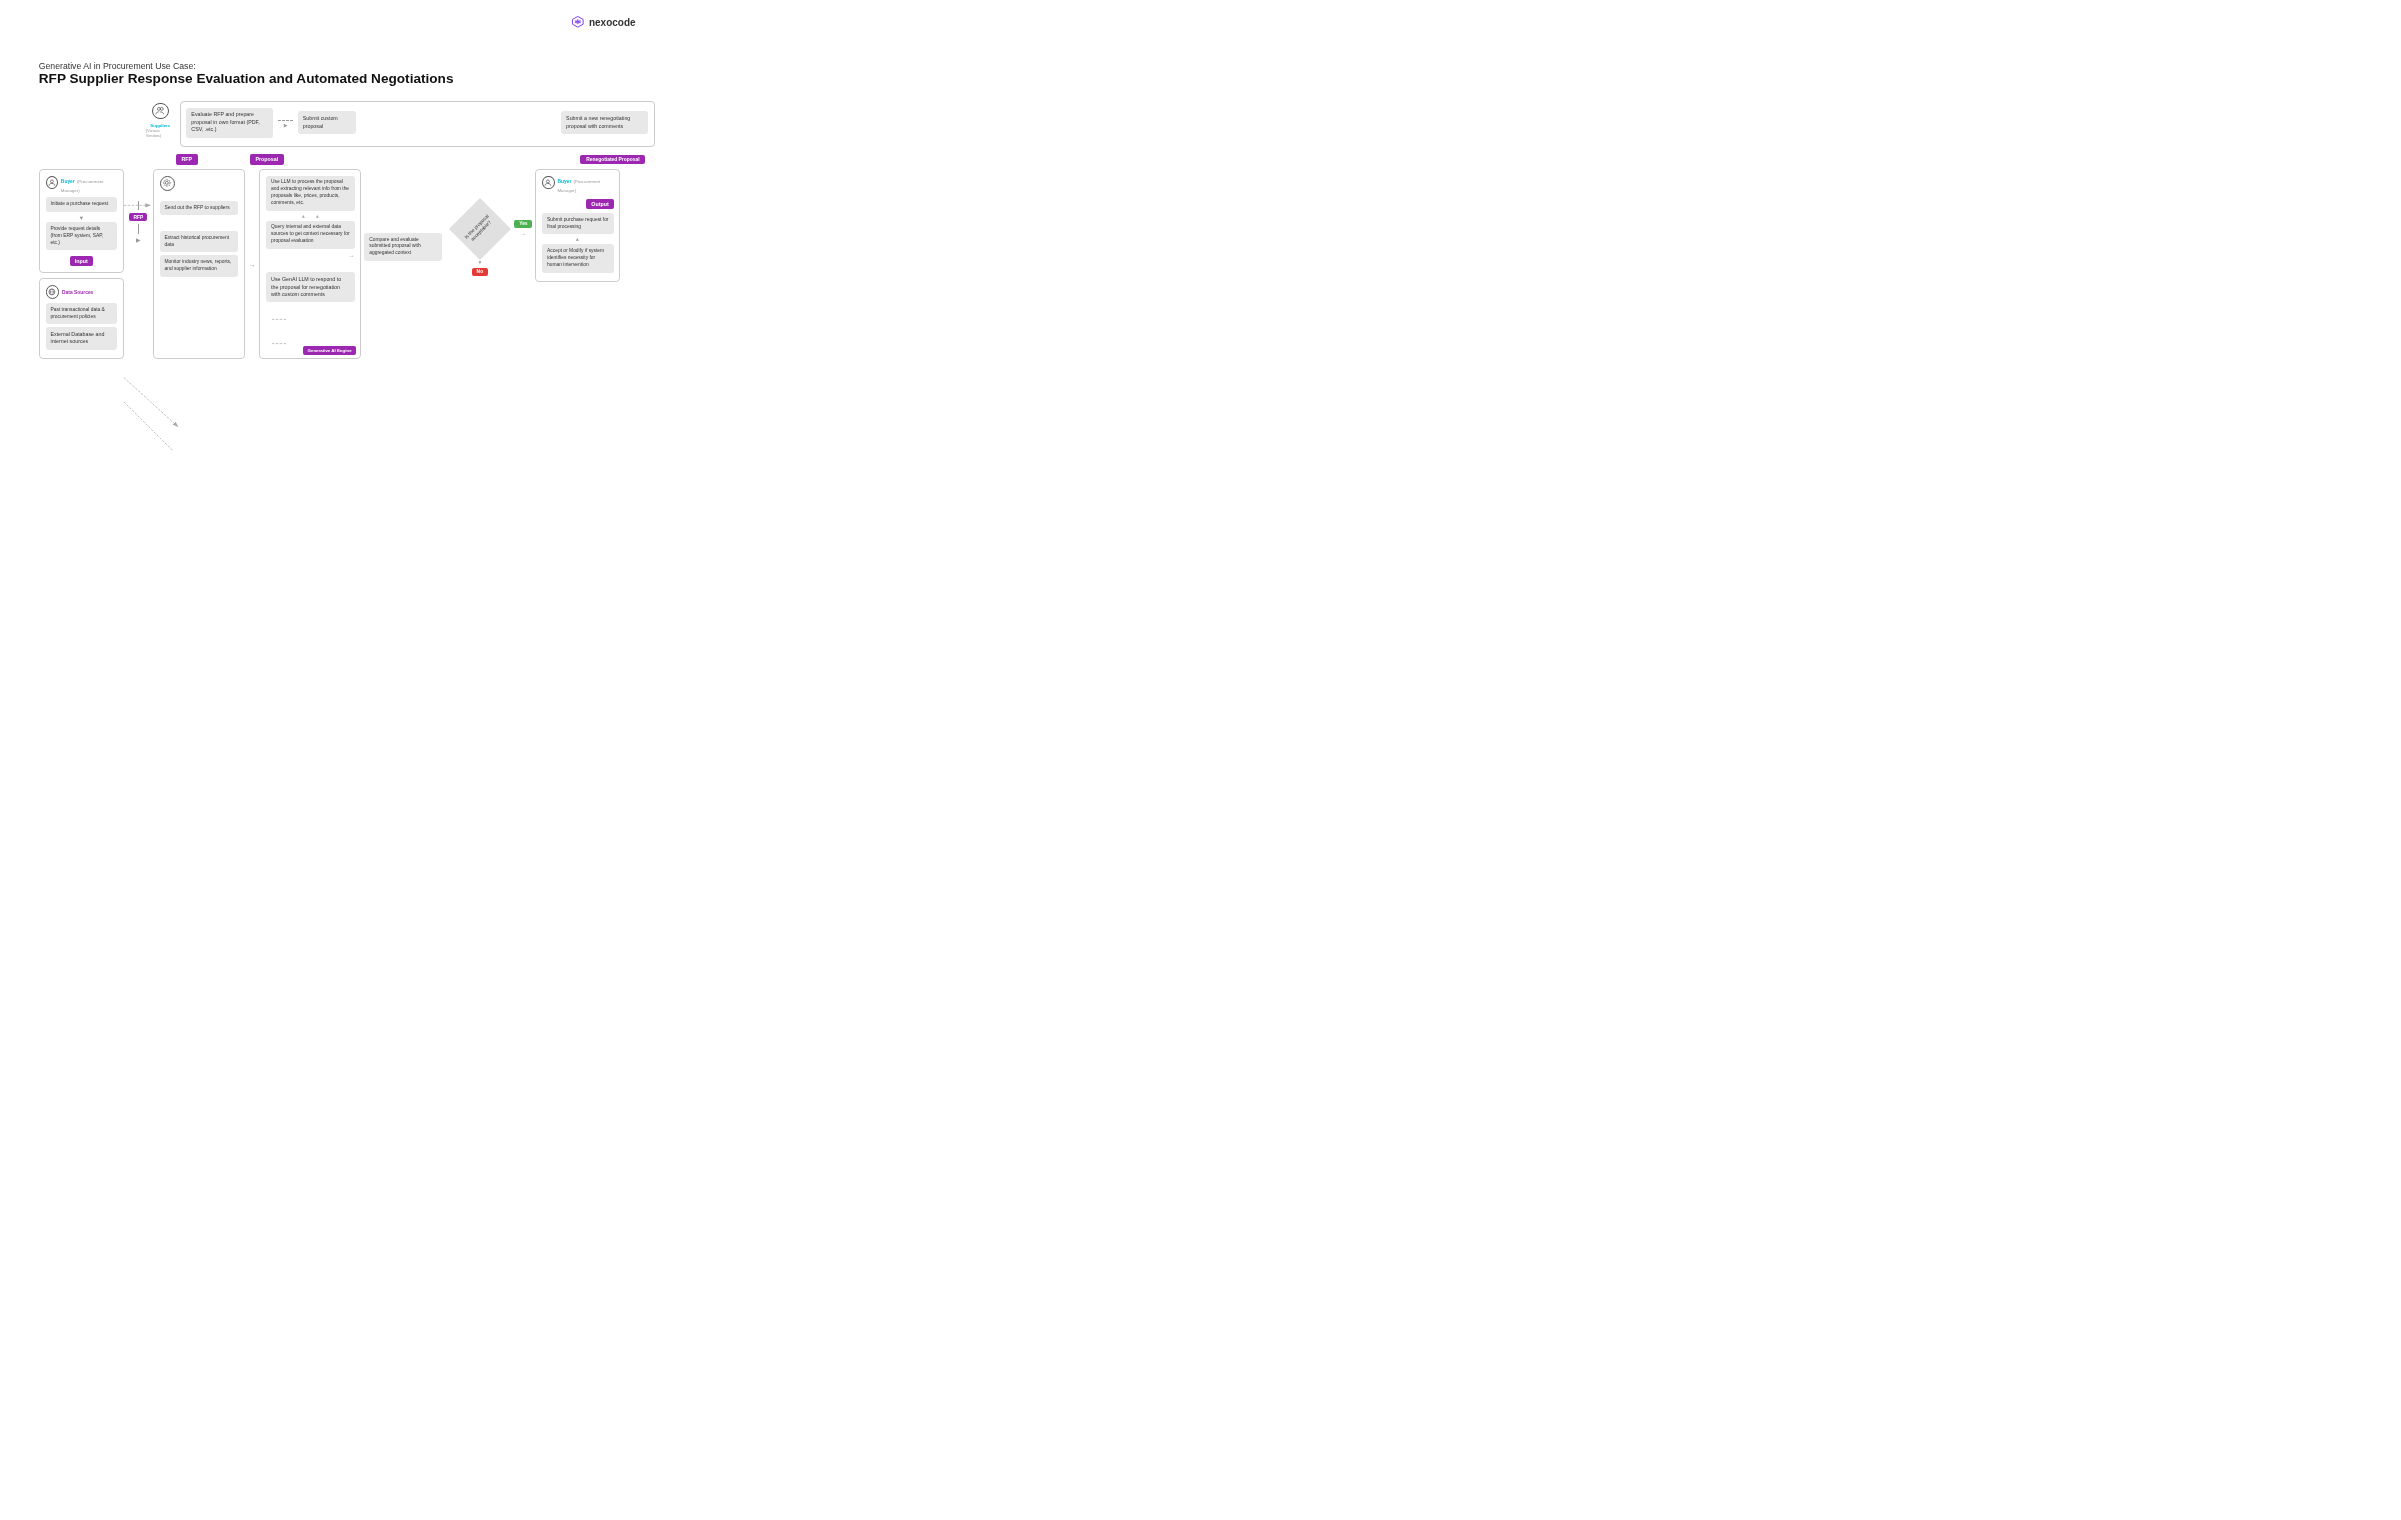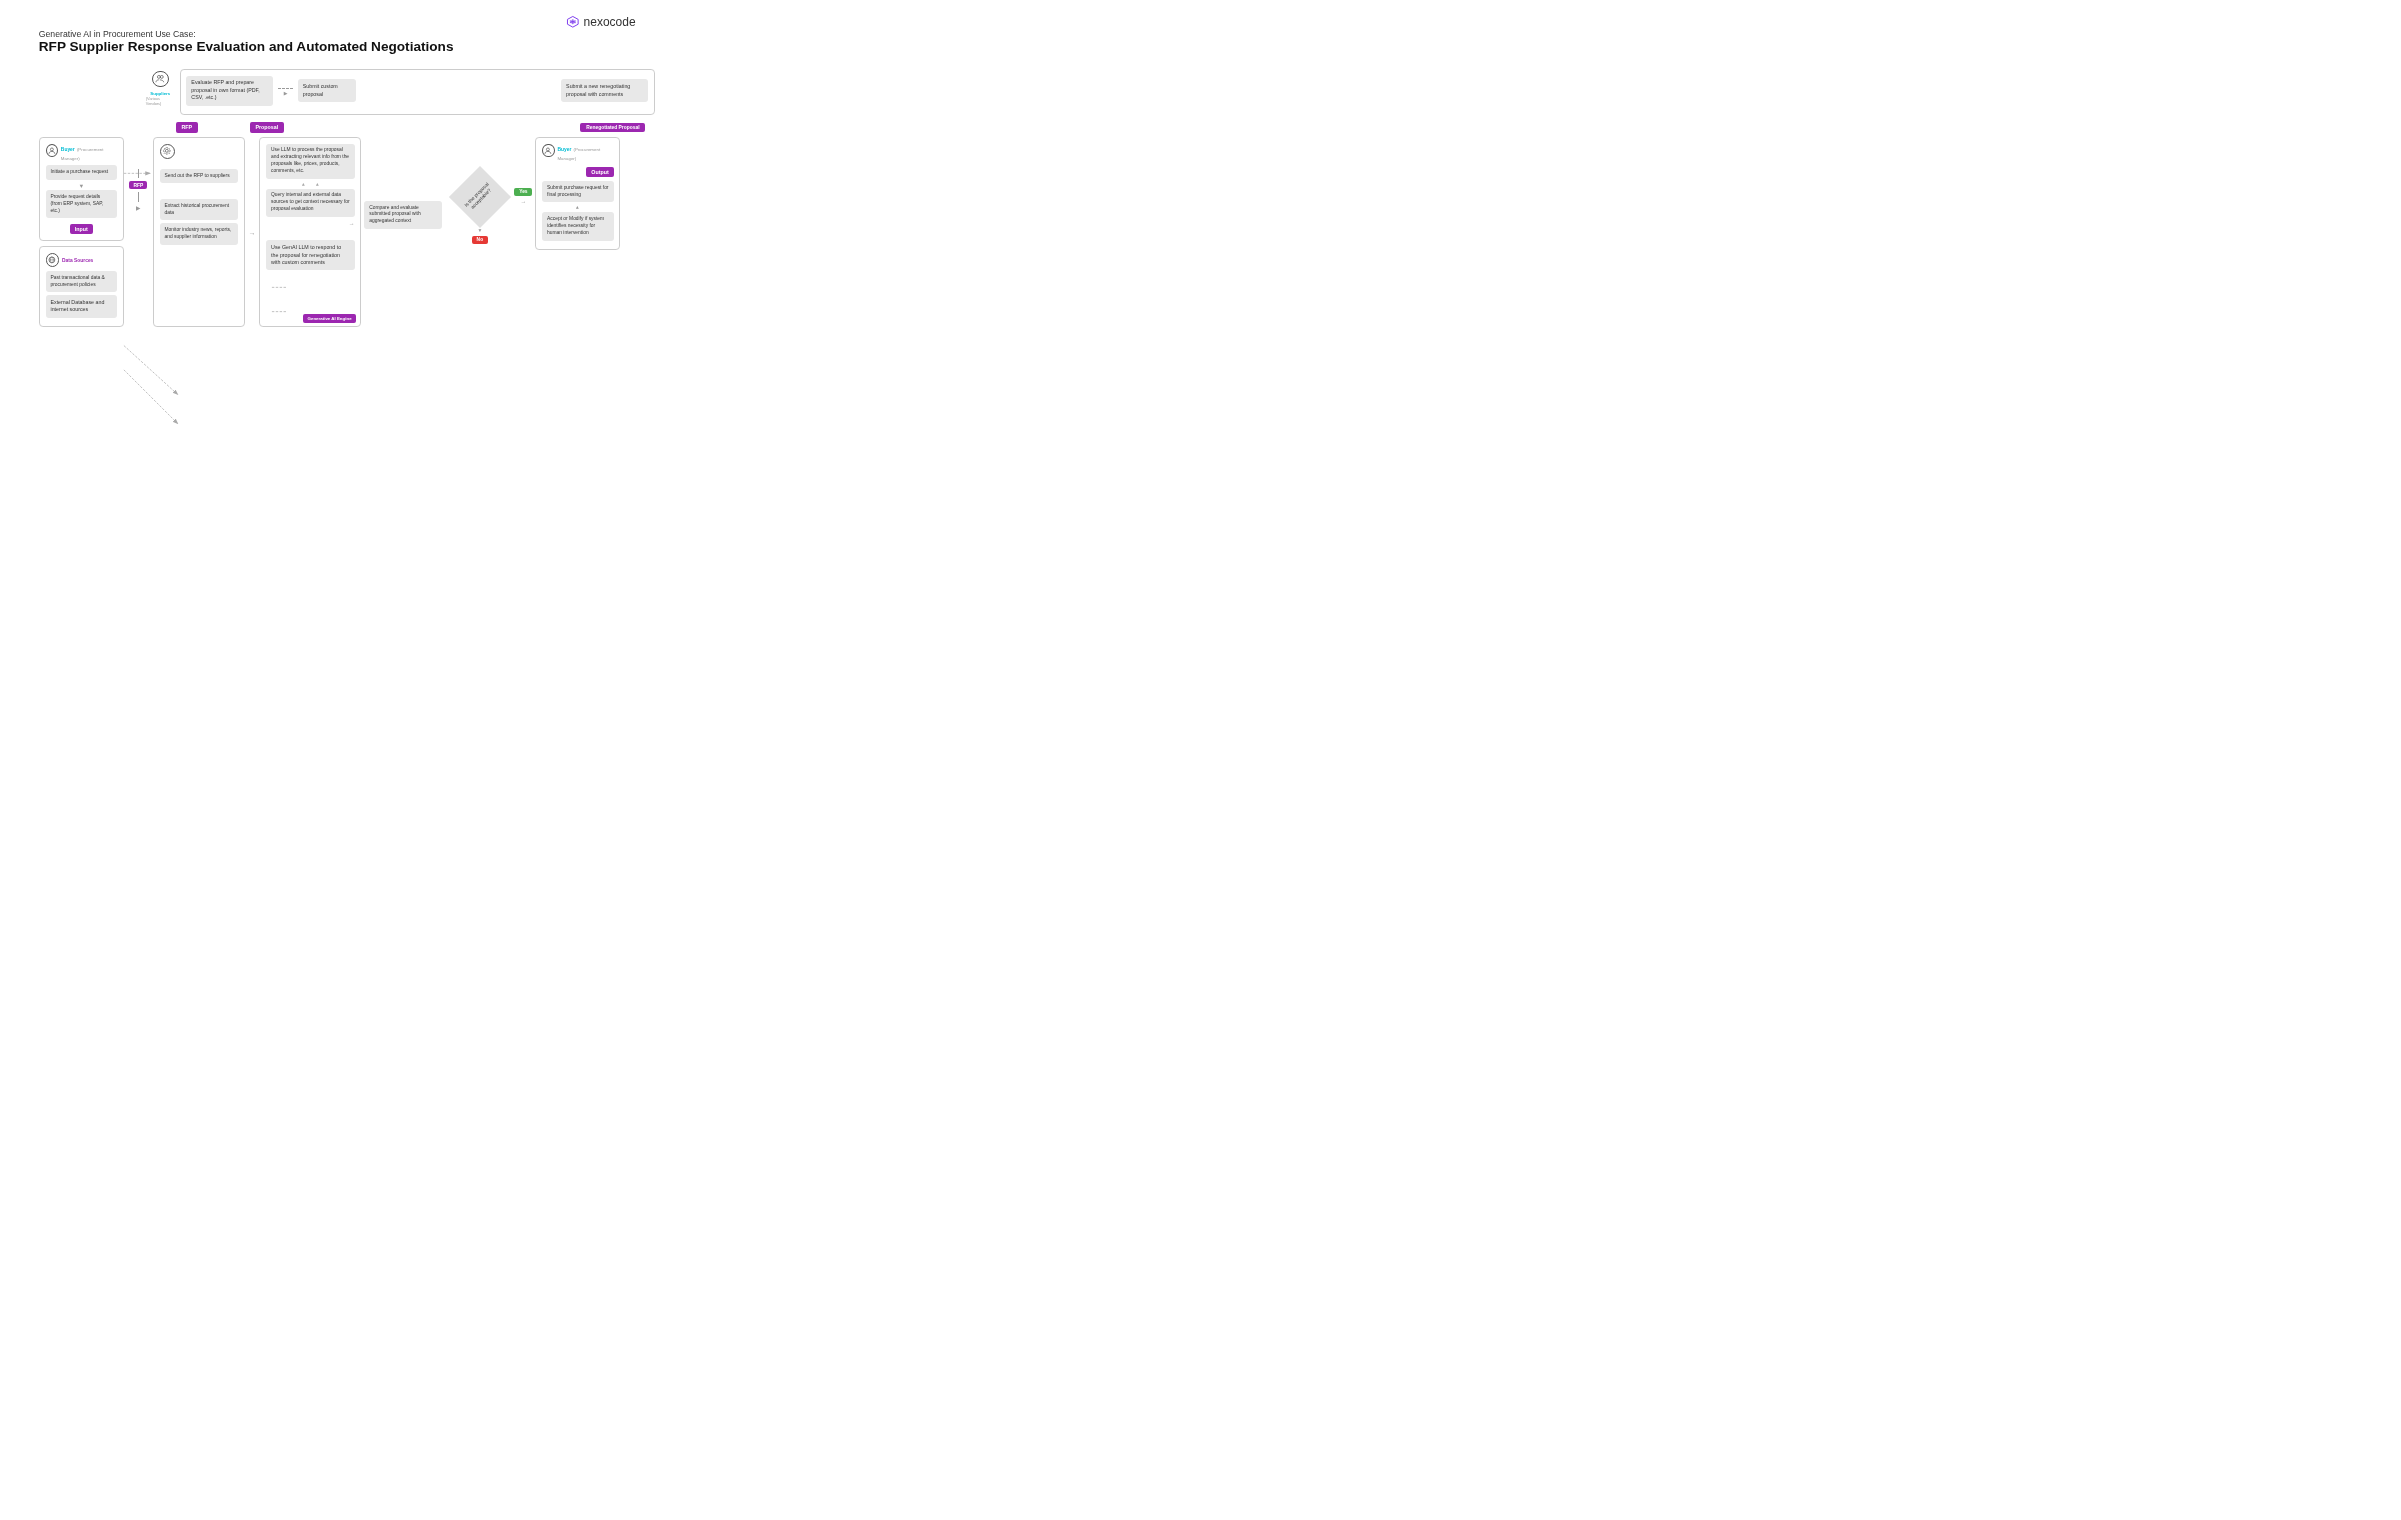--- a/index.html
+++ b/index.html
@@ -6,35 +6,35 @@
     body {
       background: #ffffff;
       font-family: 'Arial', sans-serif;
       width: 655px;
       min-height: 417px;
       padding: 14.6px 19.4px;
       position: relative;
     }
 
     
-    .header { margin-bottom: 14.6px; }
+    .header { margin-bottom: 14.6px; margin-top: 32px; }
     .header-subtitle { font-size: 8.7px; color: #333; font-weight: 400; }
     .header-title { font-size: 13.6px; color: #111; font-weight: 800; }
 
     
     .logo {
       position: absolute;
       top: 14.6px;
       right: 19.4px;
       display: flex;
       align-items: center;
       gap: 3.9px;
     }
     .logo-icon { color: #7c3aed; font-size: 10.7px; font-weight: 900; }
-    .logo-text { font-size: 12px; font-weight: 400; color: #333; }
+    .logo-text { font-size: 10px; font-weight: 700; color: #333; }
 
     
     .swimlane {
       border: 0.7px solid #ccc;
       border-radius: 3.9px;
       padding: 5.8px;
       background: #fff;
       position: relative;
     }
 

